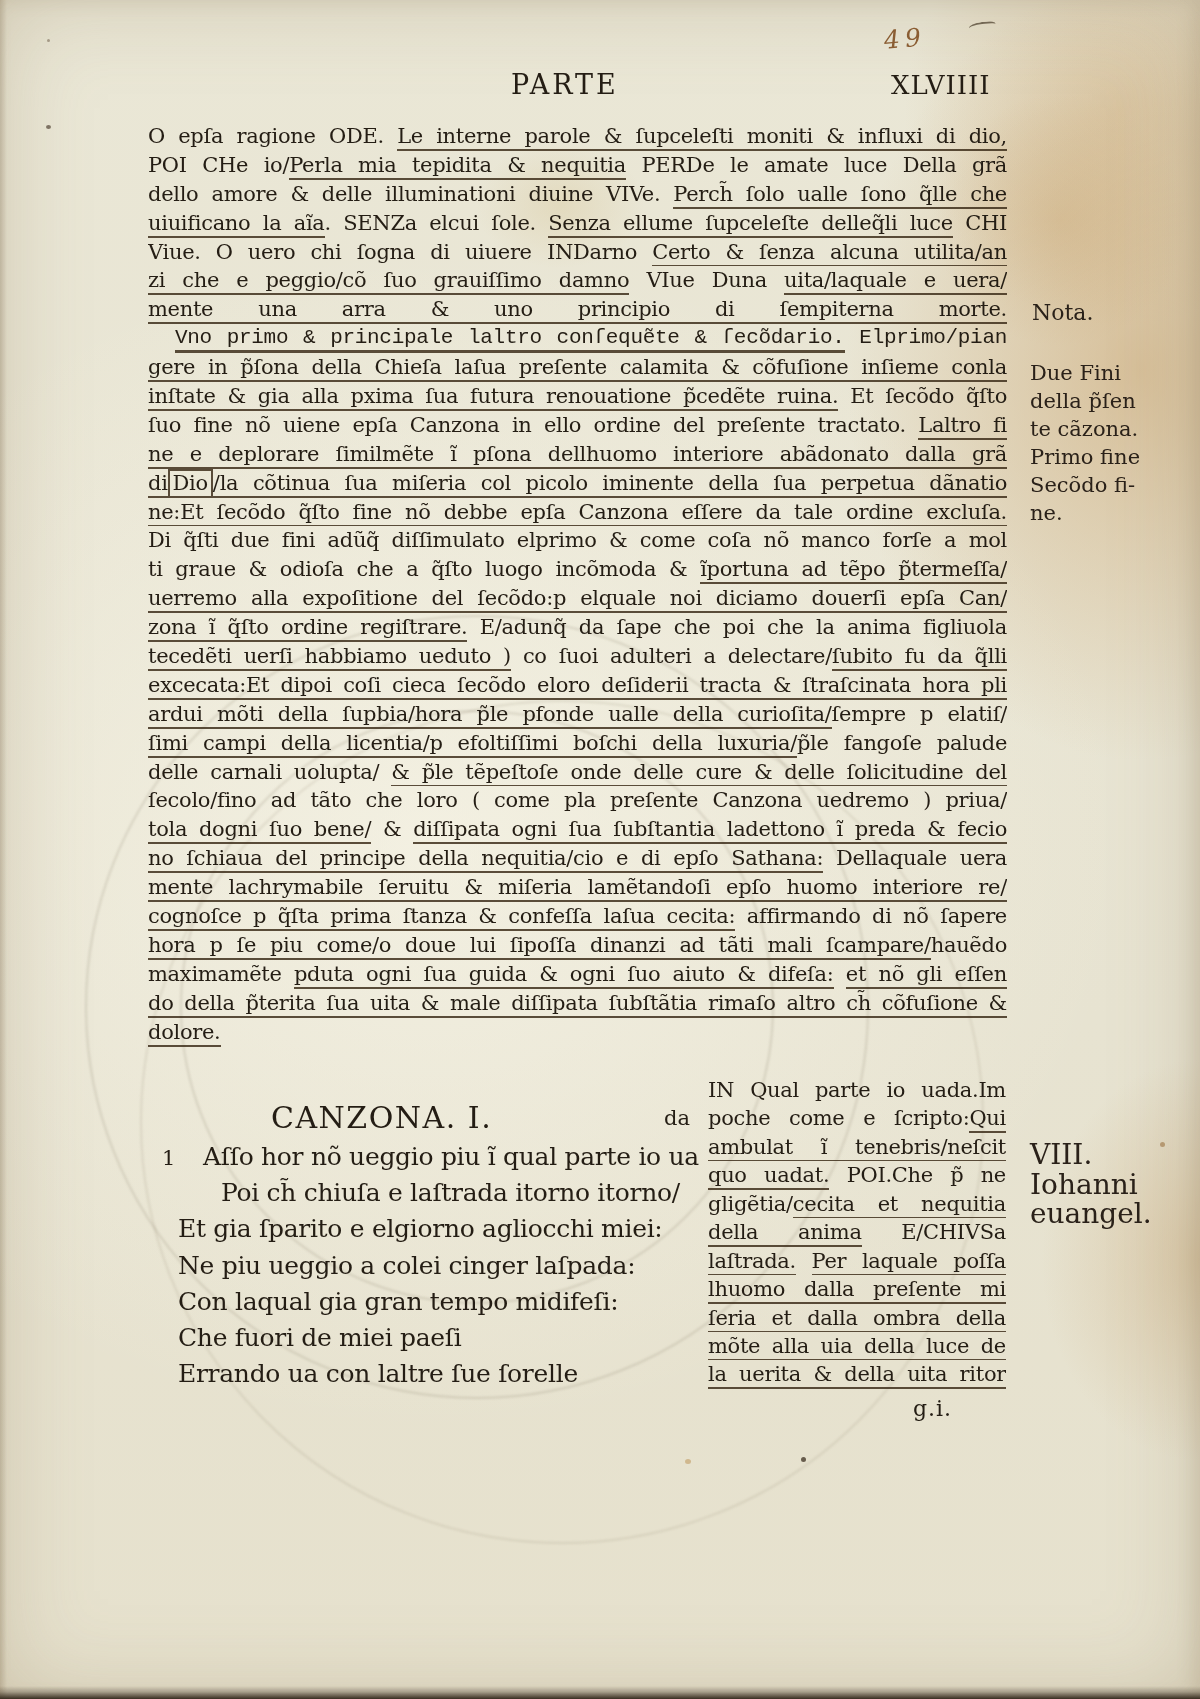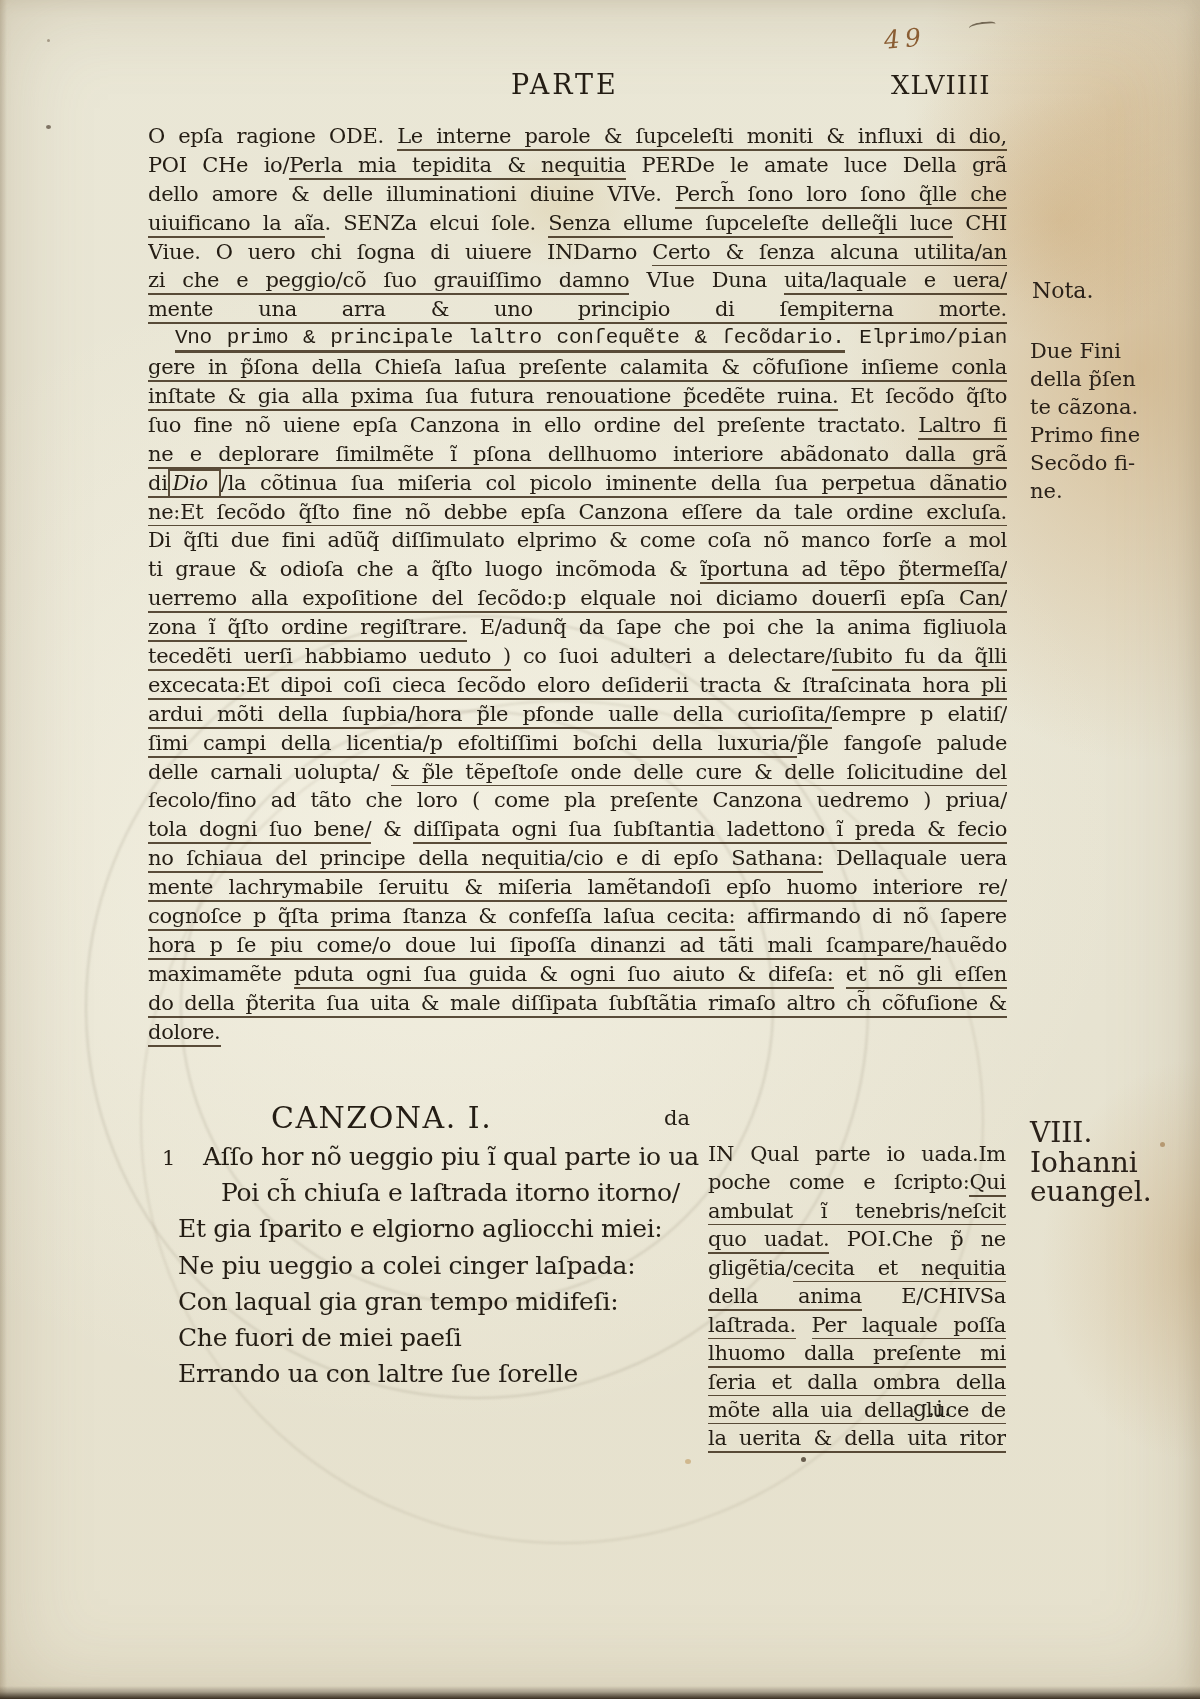--- a/index.html
+++ b/index.html
@@ -13,42 +13,42 @@
       radial-gradient(220px 280px at 1200px 1260px, rgba(198,162,110,.40), rgba(198,162,110,0) 72%),
       radial-gradient(120px 90px at 560px 205px, rgba(205,180,120,.25), rgba(205,180,120,0) 70%),
       radial-gradient(900px 760px at 430px 840px, rgba(252,250,238,.55), rgba(252,250,238,0) 78%),
       linear-gradient(#eae7d6, #e7e3d1 60%, #e6e1cd);
     box-shadow: inset 0 0 90px rgba(140,118,82,.28), inset -6px 0 18px rgba(140,118,82,.18);
   }
   .abs{position:absolute;}
   
   #main-block{left:148px; top:122px; width:859px; font-size:21px; line-height:28.9px; letter-spacing:-0.3px;}
   #main-block .tline{height:28.9px; overflow:hidden; text-align:justify; text-align-last:justify;}
-  #right-col{left:708px; top:1140px; width:298px; font-size:21px; line-height:28.45px; letter-spacing:-0.3px;}
+  #right-col{left:708px; top:1076px; width:298px; font-size:21px; line-height:28.45px; letter-spacing:-0.3px;}
   #right-col .tline{height:28.45px; overflow:hidden; text-align:justify; text-align-last:justify;}
   .tline.nj{text-align:left; text-align-last:left;}
   .tline.ind{text-indent:27px;font-family:Liberation Mono, monospace;}
   .u{border-bottom:3px solid rgba(56,40,21,.82); padding-bottom:1px;}
-  .boxed{border:2px solid rgba(56,40,21,.82); padding:0 11px 1px 3px;font-style:italic;}
+  .boxed{border:2px solid rgba(56,40,21,.82); padding:0 3px 1px 3px;}
   .gap{margin-right:26px;}
   #catchword-da{left:664px; top:1106px; font-size:21px;text-align:right;}
   
   #canzona-head{left:271px; top:1100px; font-size:30px; letter-spacing:1.5px; white-space:nowrap;}
   #verses{left:156px; top:1139px; font-size:25px; line-height:36.2px; letter-spacing:-0.3px;}
   #verses .tline{height:36.2px; overflow:hidden; text-align:left; text-align-last:left; padding-left:22px; white-space:nowrap;}
   #verses .tline.vl1{padding-left:6px;}
   #verses .tline.vl2{padding-left:65px;}
   .vnum{display:inline-block; width:41px; font-size:21px;}
   
   #header-parte{left:511px; top:69px; font-size:27px; letter-spacing:3px; white-space:nowrap;}
   #header-folio{left:891px; top:70px; font-size:26px; letter-spacing:1px; white-space:nowrap;}
   #handwritten-folio{left:884px; top:24px; font-size:25px; font-style:italic; letter-spacing:5px;
     color:#8a5d33; transform:rotate(-5deg); white-space:nowrap;}
   
-  .margin-note{color:#2a2119;}
+  .margin-note{color:#2a2119;margin-top:22px;}
   #note-nota{left:1032px; top:278px; font-size:22px;}
   #note-due-fini{left:1030px; top:337px; font-size:21px; line-height:28px; width:150px;}
   #note-evangel{left:1030px; top:1118px; font-size:28px; line-height:29.5px; width:150px;}
   #signature-mark{left:913px; top:1396px; font-size:22px; letter-spacing:1px;}
   
   .stamp-circle{border-radius:50%; border:2px solid rgba(148,136,115,.24); filter:blur(1.2px);}
   #circle-1{left:85px; top:615px; width:780px; height:780px;}
   #circle-2{left:180px; top:710px; width:590px; height:590px;}
   #circle-3{left:140px; top:700px; width:840px; height:840px; border-color:rgba(148,136,115,.18);}
   .speck{border-radius:50%;}
@@ -79,21 +79,21 @@
   <div class="abs speck" id="speck-5"></div>
   <div class="abs" id="pen-squiggle"></div>
 
   <div class="abs" id="handwritten-folio">49</div>
   <div class="abs" id="header-parte">PARTE</div>
   <div class="abs" id="header-folio">XLVIIII</div>
 
   <div class="abs" id="main-block">
       <div class="tline "><span>O epſa ragione ODE. </span><span class="u">Le interne parole &amp; ſupceleſti moniti &amp; influxi di dio,</span></div>
       <div class="tline "><span>POI CHe io/</span><span class="u">Perla mia tepidita &amp; nequitia</span><span> PERDe le amate luce  Della grã</span></div>
-      <div class="tline "><span>dello amore &amp; delle illuminationi diuine  VIVe. </span><span class="u">Perch̃ ſono loro ſono q̃lle che</span></div>
+      <div class="tline "><span>dello amore &amp; delle illuminationi diuine  VIVe. </span><span class="u">Perch̃ ſolo ualle ſono q̃lle che</span></div>
       <div class="tline "><span class="u">uiuificano la aĩa</span><span>. SENZa elcui ſole. </span><span class="u">Senza ellume ſupceleſte delleq̃li luce</span><span> CHI</span></div>
       <div class="tline "><span>Viue. O uero chi ſogna di uiuere  INDarno  </span><span class="u">Certo &amp; ſenza alcuna utilita/an</span></div>
       <div class="tline "><span class="u">zi che e peggio/cõ ſuo grauiſſimo damno</span><span> VIue Duna </span><span class="u">uita/laquale e uera/</span></div>
       <div class="tline nj"><span class="u">mente una arra &amp; uno principio di ſempiterna morte.</span></div>
       <div class="tline ind"><span class="u">Vno primo &amp; principale laltro conſequẽte &amp; ſecõdario.</span><span> Elprimo/pian</span></div>
       <div class="tline "><span class="u">gere in p̃ſona della Chieſa laſua preſente calamita &amp; cõfuſione inſieme conla</span></div>
       <div class="tline "><span class="u">inſtate &amp; gia alla pxima ſua futura renouatione p̃cedẽte ruina.</span><span> Et ſecõdo q̃ſto</span></div>
       <div class="tline "><span>ſuo fine nõ uiene epſa Canzona in ello ordine del preſente tractato. </span><span class="u">Laltro fi</span></div>
       <div class="tline "><span class="u">ne e deplorare ſimilmẽte ĩ pſona dellhuomo interiore abãdonato dalla grã</span></div>
       <div class="tline "><span class="u">di</span><span class="boxed">Dio</span><span class="u">/la cõtinua ſua miſeria col picolo iminente della ſua perpetua dãnatio</span></div>

